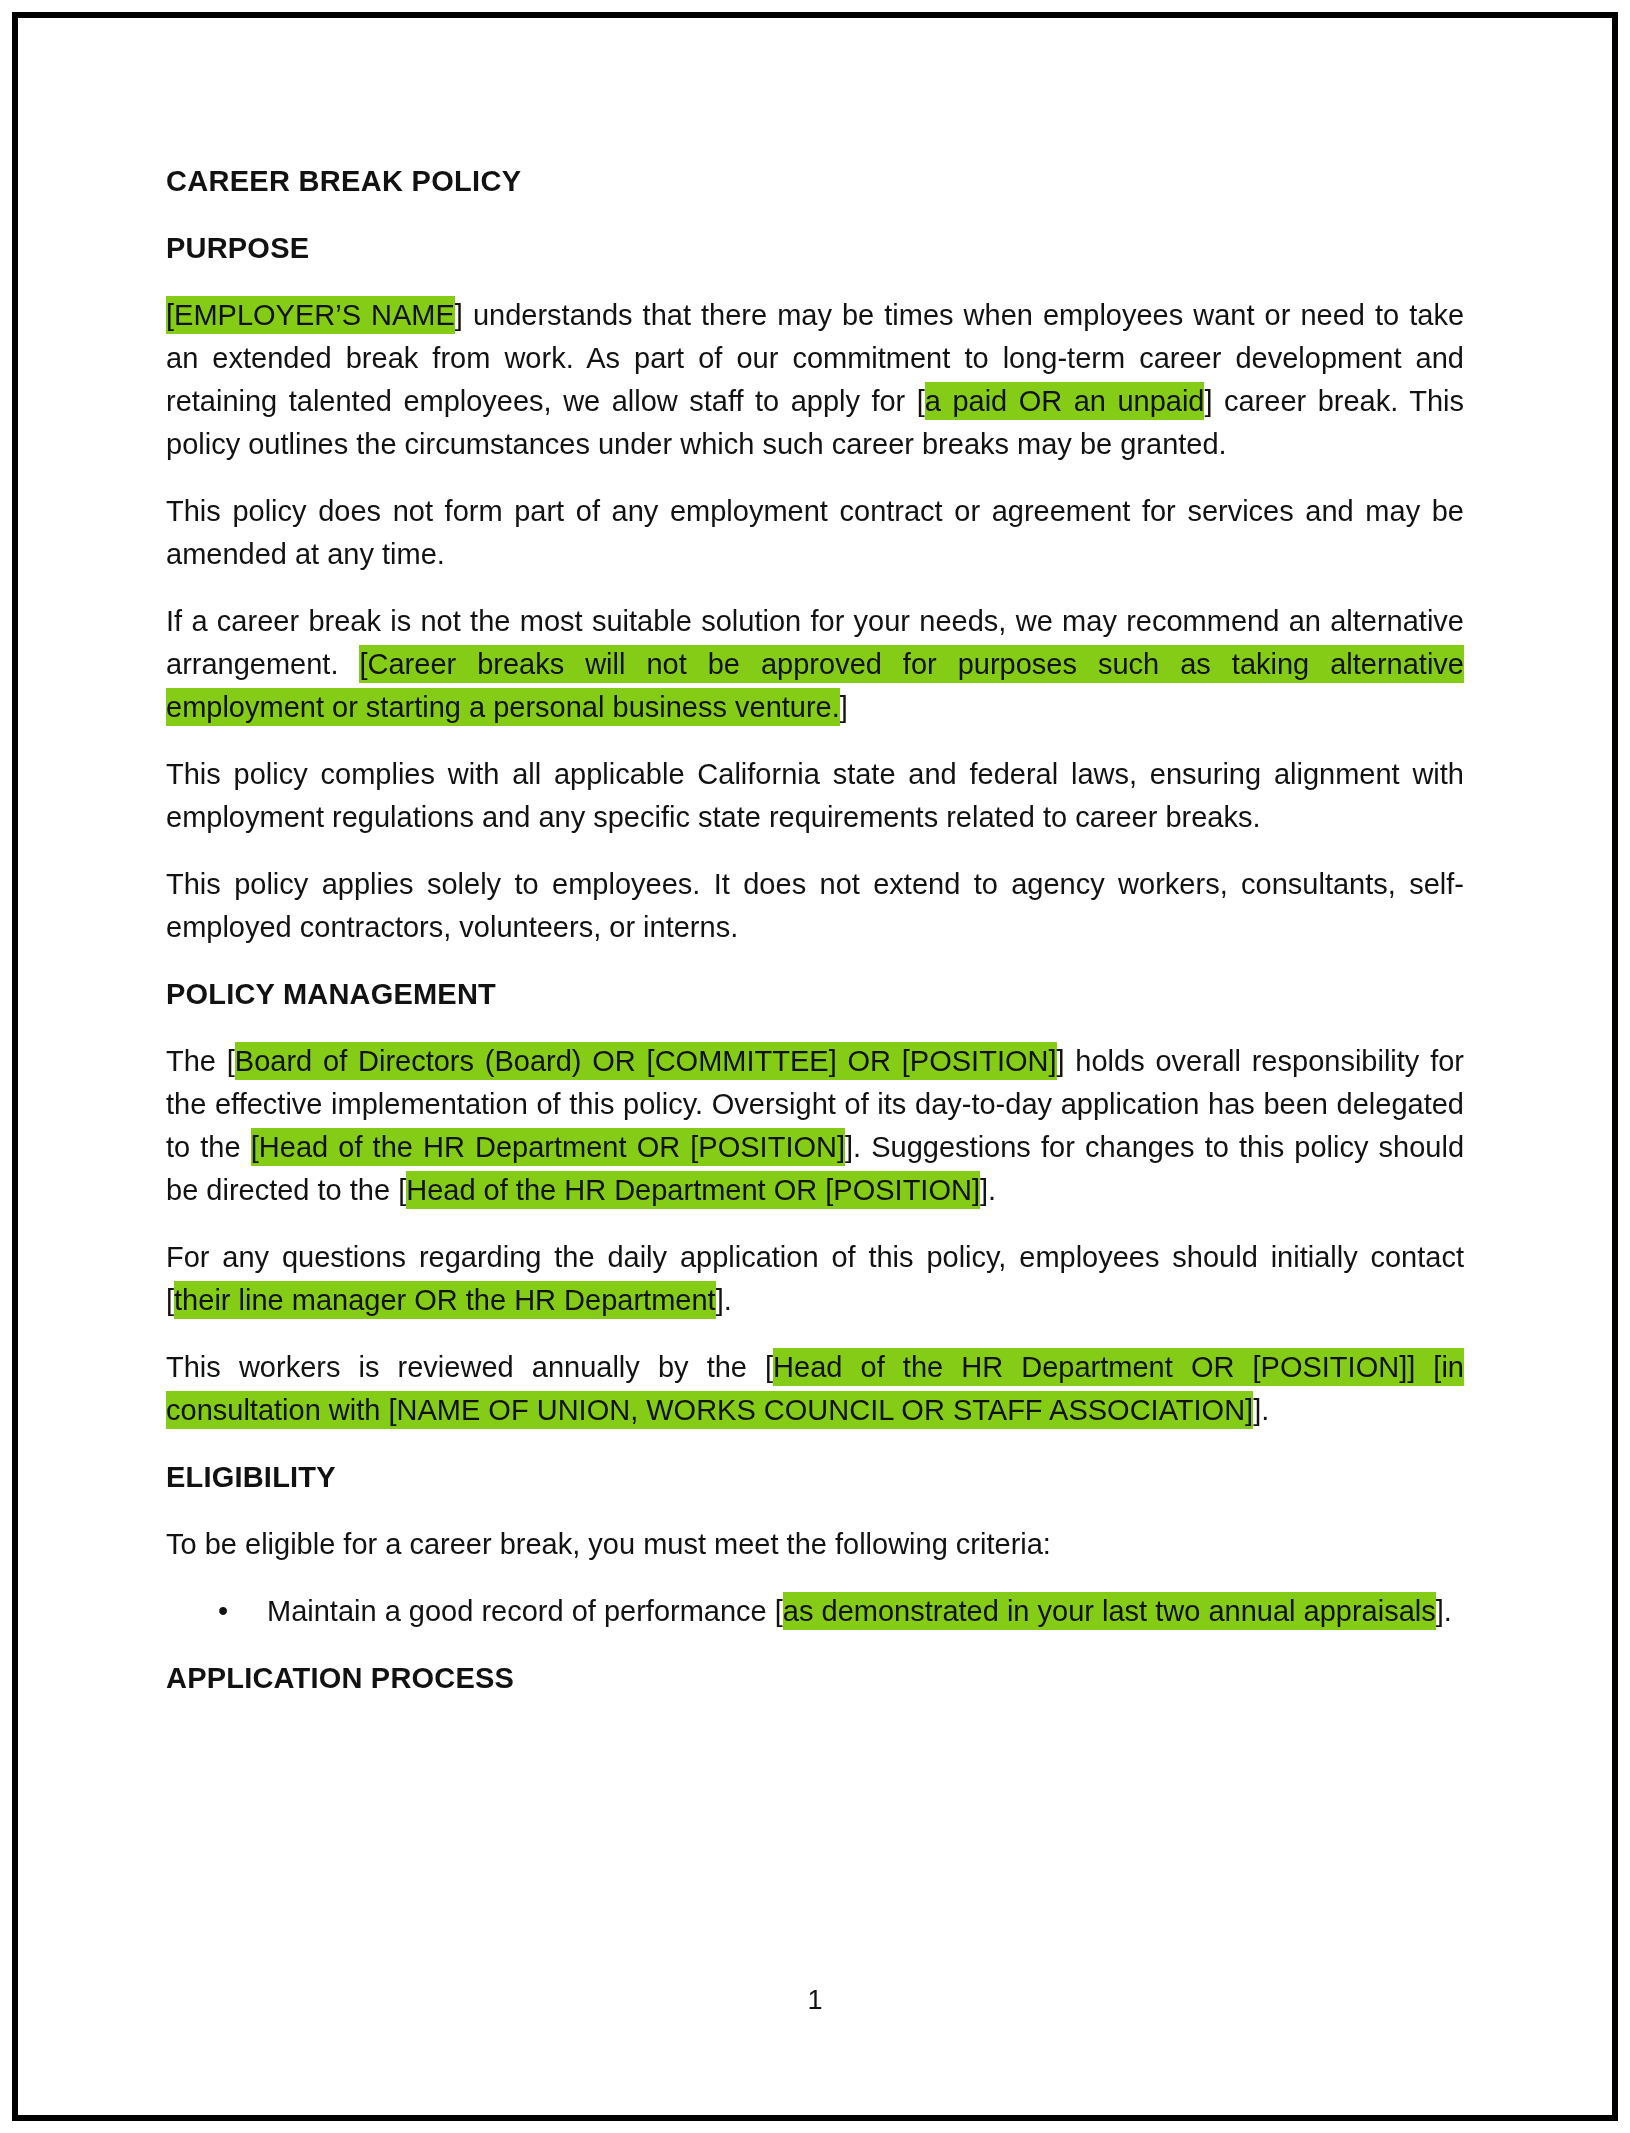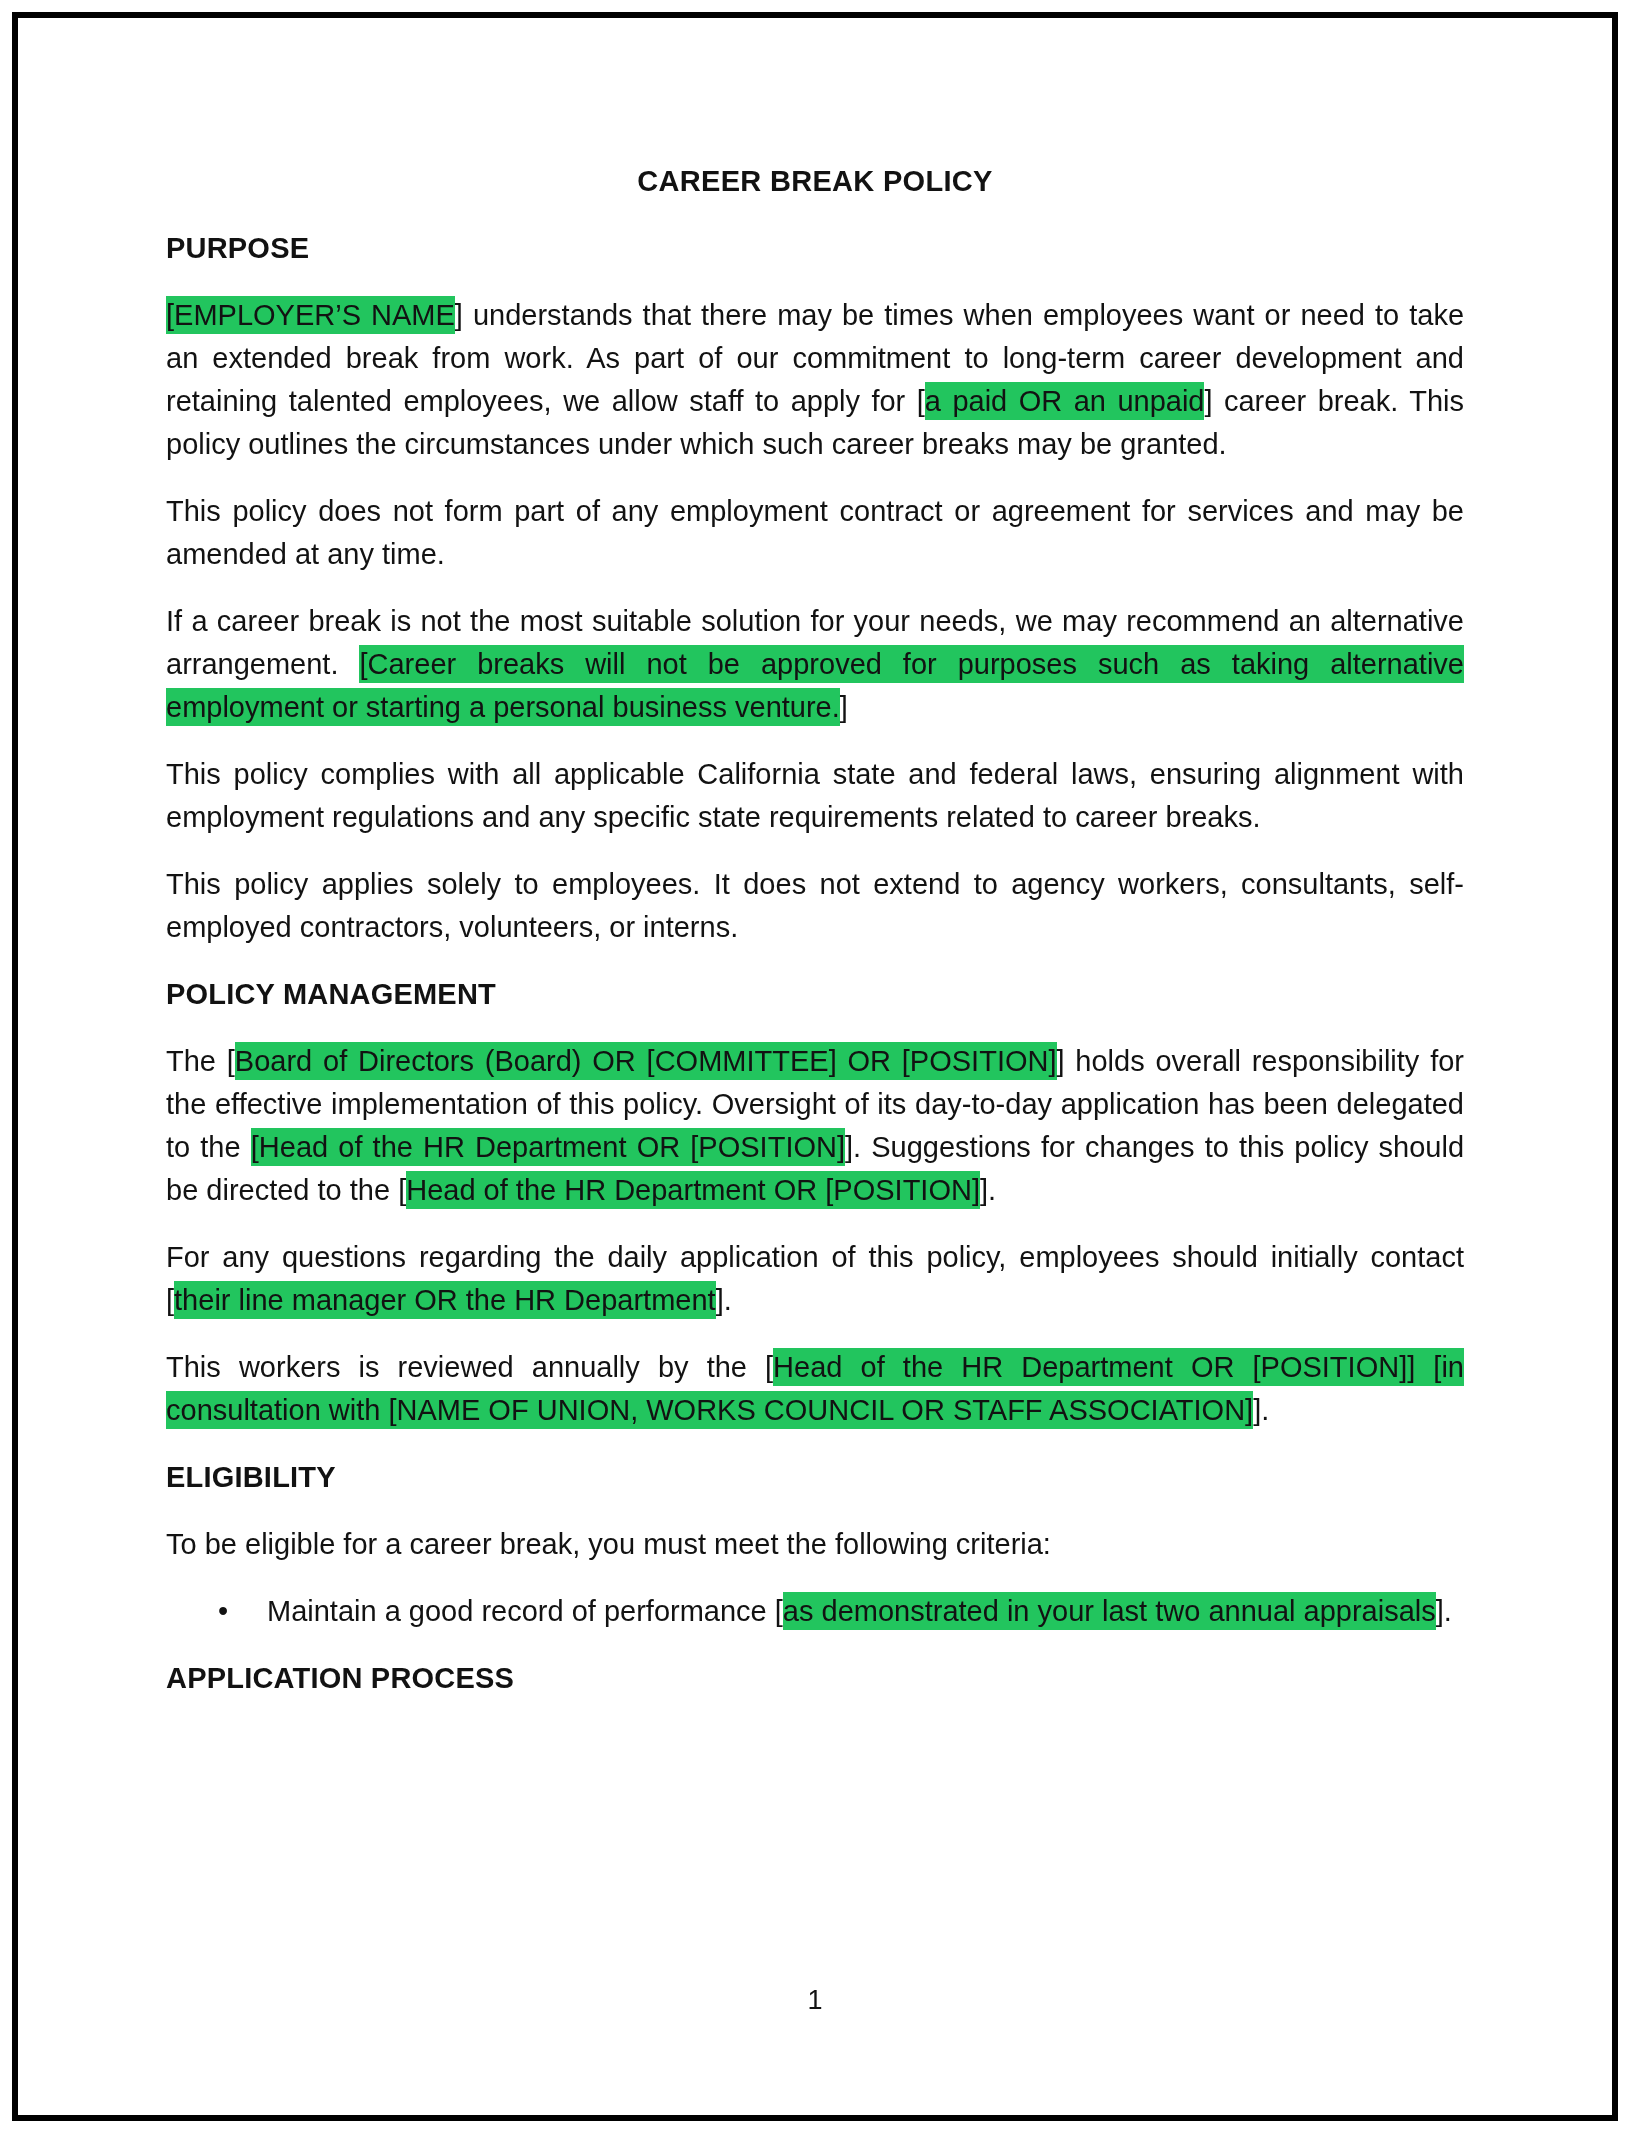--- a/index.html
+++ b/index.html
@@ -21,21 +21,21 @@
   .content {
     position: absolute;
     left: 166px;
     right: 166px;
     top: 160px;
   }
   .doc-title {
     font-size: 29px;
     font-weight: 700;
     line-height: 43px;
-    text-align: center;
+    text-align: left;
     margin-bottom: 24px;
     letter-spacing: 0.3px;
   }
   .content h2 {
     font-size: 29px;
     font-weight: 700;
     line-height: 43px;
     margin-bottom: 24px;
     letter-spacing: 0.2px;
   }
@@ -57,21 +57,21 @@
     position: relative;
     padding-left: 101px;
   }
   .content li::before {
     content: "\2022";
     position: absolute;
     left: 52px;
     top: 0;
   }
   .hl {
-    background: #22c55e;
+    background: #84cc16;
     padding: 3px 0;
   }
   .page-number {
     position: absolute;
     left: 0;
     right: 0;
     top: 1985px;
     text-align: center;
     font-size: 27px;
     color: #121212;

